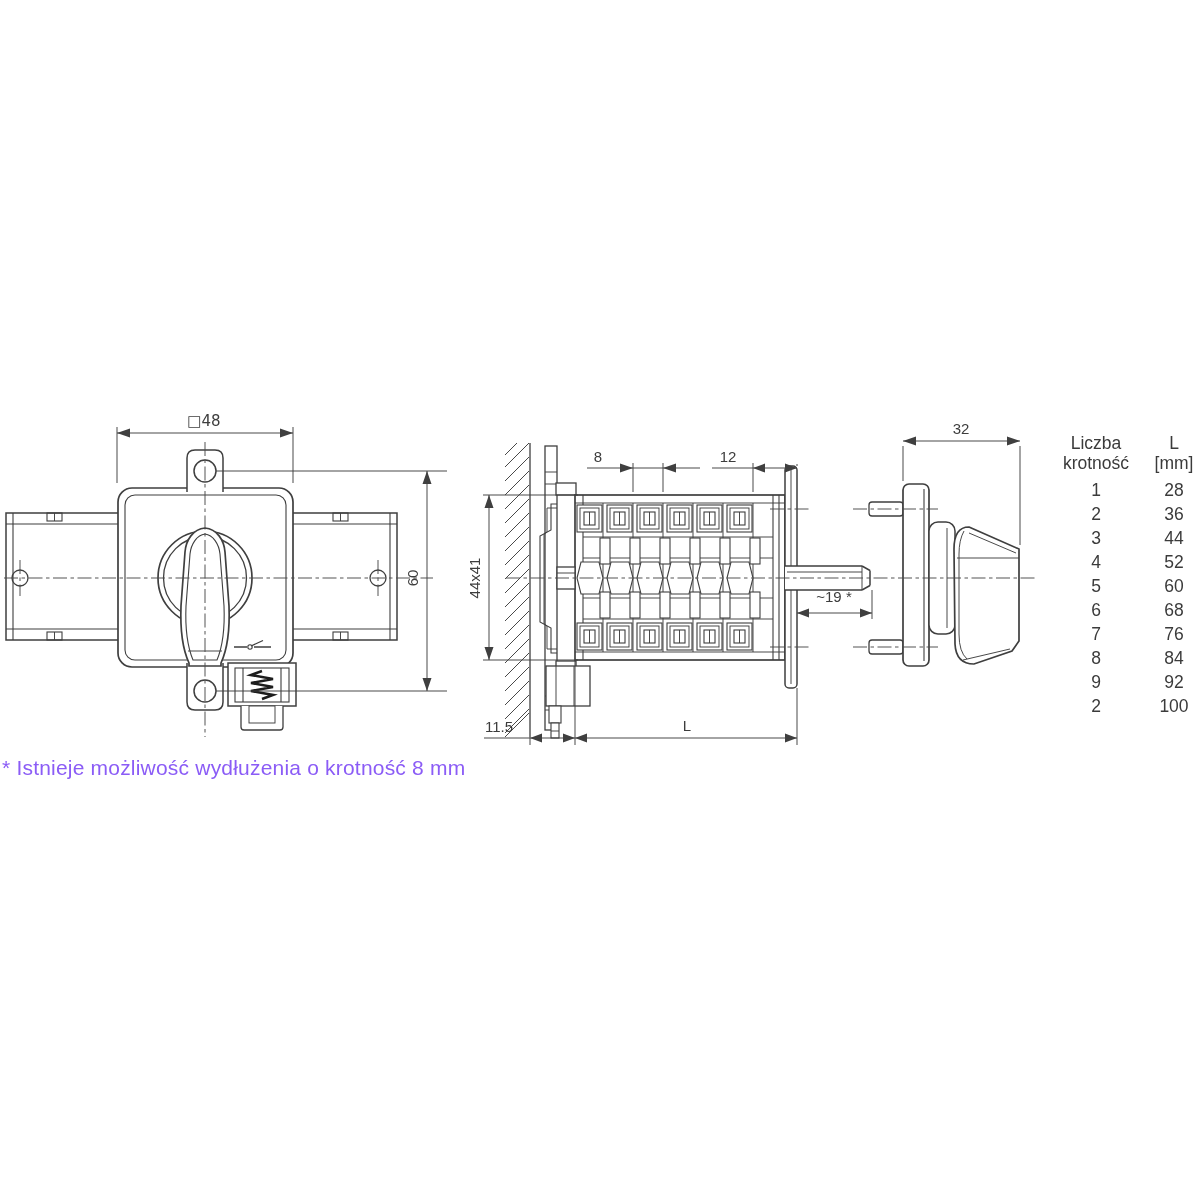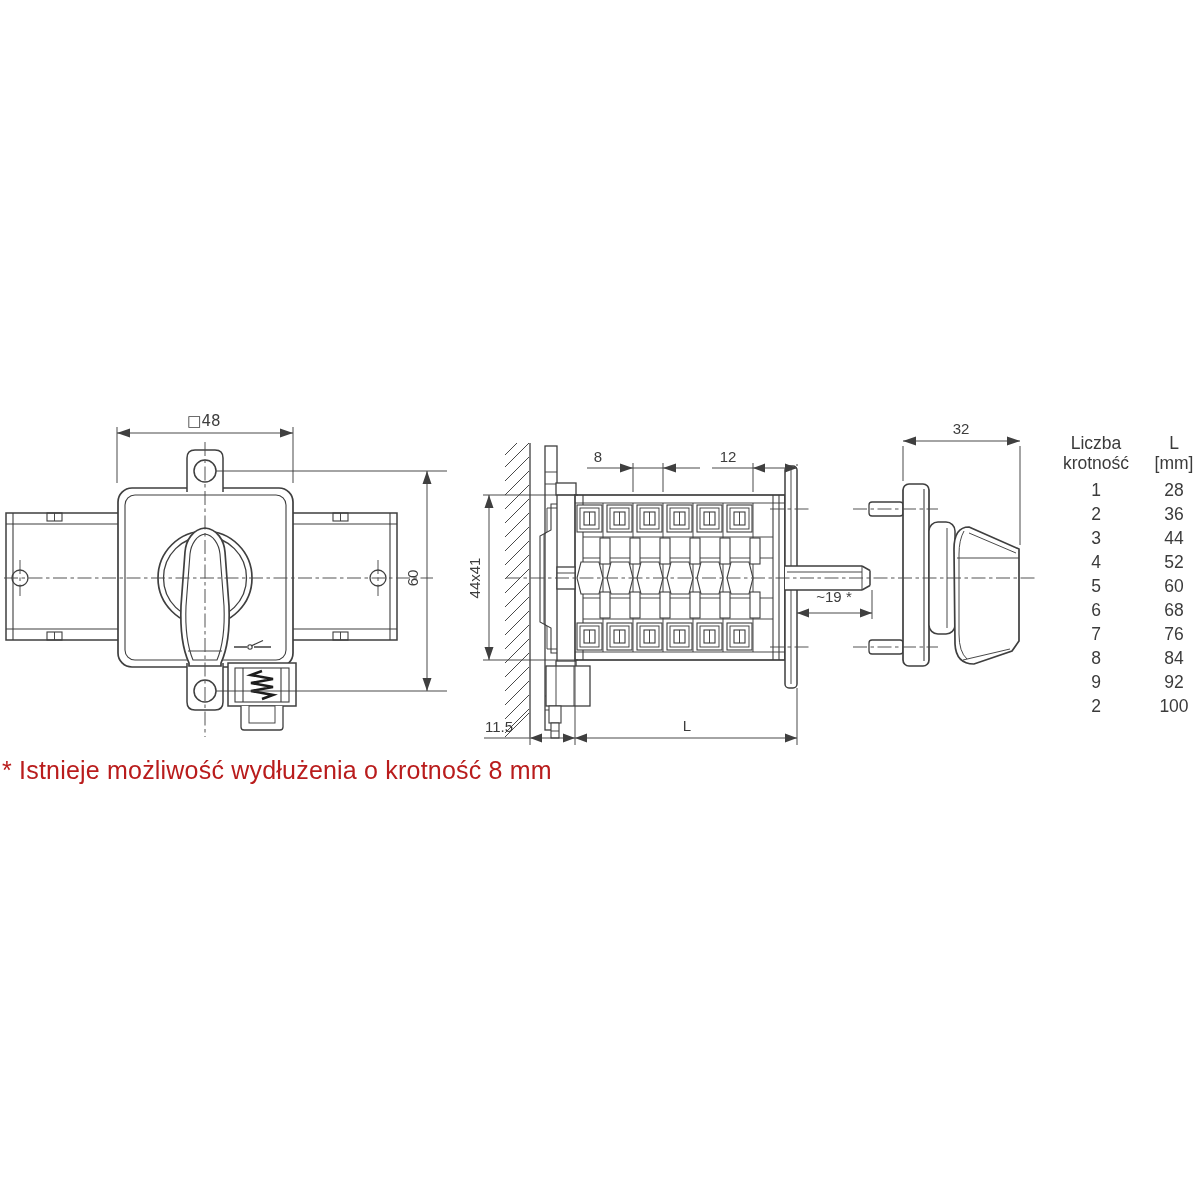--- a/index.html
+++ b/index.html
@@ -13,21 +13,21 @@
   .arr{fill:#3f3f3f;stroke:none;}
   .dim{font:15px "Liberation Sans",sans-serif;fill:#3d3d3d;}
   .dimsq{font:15px "DejaVu Sans",sans-serif;fill:#3d3d3d;}
   .spring{stroke:#1d1d1d;stroke-width:2.6;fill:none;stroke-linejoin:miter;}
   .seg-table{position:absolute;left:1046px;top:433px;width:156px;color:#3b3b3b;}
   .seg-table .hdr{display:grid;grid-template-columns:100px 56px;line-height:20px;font-size:17.5px;
                   text-align:center;margin-bottom:5px;}
   .seg-table .hdr span{display:block;}
   .seg-table .tr{display:grid;grid-template-columns:100px 56px;line-height:24px;font-size:17.5px;
                  text-align:center;}
-  .footnote{position:absolute;left:2px;top:756px;font-size:25px;color:#b91c1c;letter-spacing:0.2px;}
+  .footnote{position:absolute;left:2px;top:756px;font-size:21px;color:#8b5cf6;letter-spacing:0.2px;}
 </style>
 </head>
 <body>
 
 <div id="stage">
 
 <svg width="1200" height="1200" viewBox="0 0 1200 1200">
 
   <g>
 

